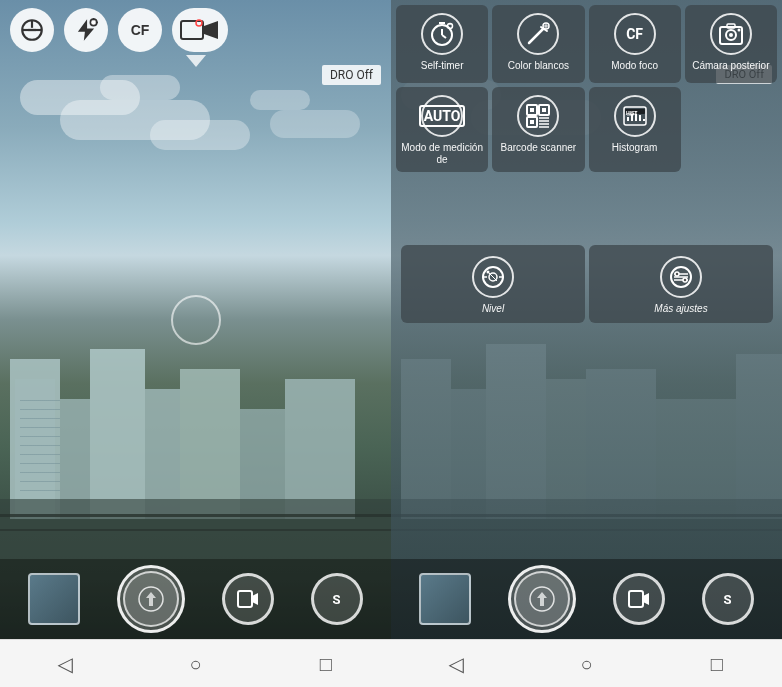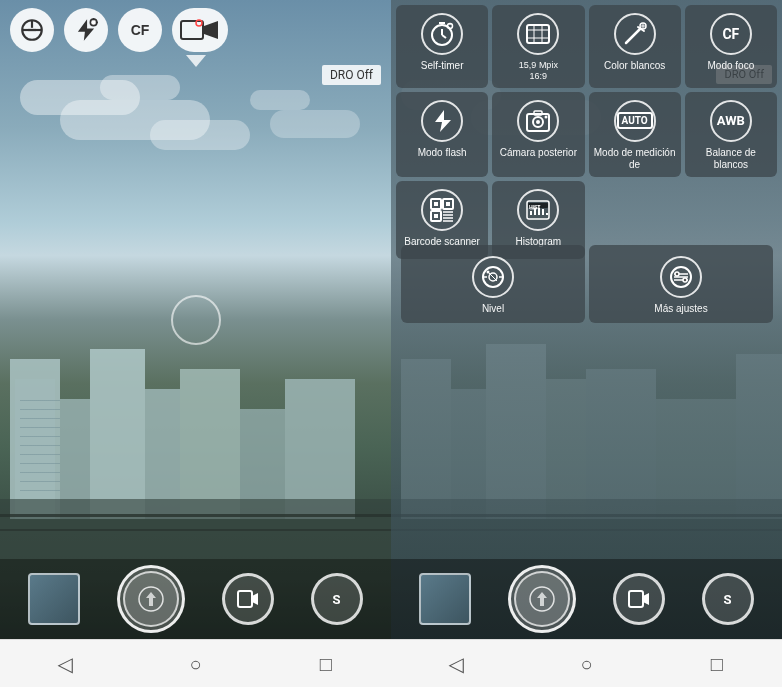--- a/index.html
+++ b/index.html
@@ -435,33 +435,20 @@
             <line x1="13" y1="14" x2="13" y2="8" stroke="white" stroke-width="2"></line>
             <line x1="13" y1="14" x2="17" y2="17" stroke="white" stroke-width="2"></line>
             <line x1="10" y1="2" x2="16" y2="2" stroke="white" stroke-width="2"></line>
             <circle cx="21" cy="5" r="2.5" fill="none" stroke="white" stroke-width="1.5"></circle>
             <line x1="20" y1="3" x2="22" y2="3" stroke="white" stroke-width="1"></line>
           </svg>
         </div>
         <span class="menu-label">Self-timer</span>
       </div>
 
-      <div class="menu-item">
-        <div class="menu-icon">
-          <svg width="26" height="26" viewBox="0 0 26 26" fill="none">
-            <rect x="2" y="4" width="22" height="18" rx="2" stroke="white" stroke-width="2"></rect>
-            <line x1="2" y1="9" x2="24" y2="9" stroke="white" stroke-width="1"></line>
-            <line x1="2" y1="17" x2="24" y2="17" stroke="white" stroke-width="1"></line>
-            <line x1="9" y1="4" x2="9" y2="22" stroke="white" stroke-width="1"></line>
-            <line x1="17" y1="4" x2="17" y2="22" stroke="white" stroke-width="1"></line>
-          </svg>
-        </div>
-        <span class="menu-label" style="white-space:pre-line;font-size:9px;">15,9 Mpix
-16:9</span>
-      </div>
 
 
       <div class="menu-item">
         <div class="menu-icon">
           <svg width="26" height="26" viewBox="0 0 26 26" fill="none">
             <line x1="4" y1="22" x2="18" y2="8" stroke="white" stroke-width="2.5" stroke-linecap="round"></line>
             <line x1="16" y1="6" x2="22" y2="10" stroke="white" stroke-width="2" stroke-linecap="round"></line>
             <circle cx="21" cy="5" r="3" fill="none" stroke="white" stroke-width="1.5"></circle>
             <line x1="19" y1="5" x2="23" y2="5" stroke="white" stroke-width="1"></line>
             <line x1="21" y1="3" x2="21" y2="7" stroke="white" stroke-width="1"></line>
@@ -470,55 +457,41 @@
         <span class="menu-label">Color blancos</span>
       </div>
 
       <div class="menu-item">
         <div class="menu-icon">
           <span style="color:white;font-size:14px;font-weight:bold;">CF</span>
         </div>
         <span class="menu-label">Modo foco</span>
       </div>
 
-      <div class="menu-item">
-        <div class="menu-icon">
-          <svg width="24" height="26" viewBox="0 0 24 26" fill="white">
-            <path d="M14 2L5 14H12L10 24L21 12H14L14 2Z"></path>
-          </svg>
-        </div>
-        <span class="menu-label">Modo flash</span>
-      </div>
 
       <div class="menu-item">
         <div class="menu-icon">
           <svg width="26" height="26" viewBox="0 0 26 26" fill="none">
             <rect x="2" y="6" width="22" height="17" rx="2" stroke="white" stroke-width="2"></rect>
             <circle cx="13" cy="14" r="5" stroke="white" stroke-width="2"></circle>
             <circle cx="13" cy="14" r="2" fill="white"></circle>
             <rect x="9" y="3" width="8" height="4" rx="1" stroke="white" stroke-width="1.5"></rect>
             <circle cx="21" cy="9" r="1.5" fill="white"></circle>
           </svg>
         </div>
         <span class="menu-label">Cámara posterior</span>
       </div>
 
       <div class="menu-item">
         <div class="menu-icon">
-          <span style="color:white;font-size:10px;font-weight:bold;border:2px solid white;padding:1px 3px;border-radius:3px;">AUTO</span>
+          <span style="color:white;font-size:14px;font-weight:bold;border:2px solid white;padding:1px 3px;border-radius:3px;">AUTO</span>
         </div>
         <span class="menu-label">Modo de medición de</span>
       </div>
 
-      <div class="menu-item">
-        <div class="menu-icon">
-          <span style="color:white;font-size:13px;font-weight:bold;">AWB</span>
-        </div>
-        <span class="menu-label">Balance de blancos</span>
-      </div>
 
       <div class="menu-item">
         <div class="menu-icon">
           <svg width="26" height="26" viewBox="0 0 26 26" fill="none">
             <rect x="2" y="2" width="10" height="10" rx="1" stroke="white" stroke-width="2"></rect>
             <rect x="14" y="2" width="10" height="10" rx="1" stroke="white" stroke-width="2"></rect>
             <rect x="2" y="14" width="10" height="10" rx="1" stroke="white" stroke-width="2"></rect>
             <rect x="5" y="5" width="4" height="4" fill="white"></rect>
             <rect x="17" y="5" width="4" height="4" fill="white"></rect>
             <rect x="5" y="17" width="4" height="4" fill="white"></rect>
@@ -543,21 +516,21 @@
             <rect x="3" y="6" width="20" height="5" rx="1" fill="rgba(0,0,0,0.6)" stroke="none"></rect>
             <text x="4" y="12" fill="white" font-size="5" font-family="Arial" font-weight="bold">HIST</text>
             <text x="5" y="13" fill="white" font-size="4" font-family="Arial">OFF</text>
           </svg>
         </div>
         <span class="menu-label">Histogram</span>
       </div>
 
     </div>
 
-    <div class="nivel-row" style="position:absolute;top:245px;left:5px;right:4px;">
+    <div class="nivel-row" style="position:absolute;top:245px;left:5px;right:4px;font-style:italic;">
       <div class="nivel-item">
         <div class="menu-icon">
           <svg width="26" height="26" viewBox="0 0 26 26" fill="none">
             <circle cx="13" cy="13" r="10" stroke="white" stroke-width="2"></circle>
             <circle cx="13" cy="13" r="4" stroke="white" stroke-width="1.5"></circle>
             <line x1="2" y1="13" x2="7" y2="13" stroke="white" stroke-width="1.5"></line>
             <line x1="19" y1="13" x2="24" y2="13" stroke="white" stroke-width="1.5"></line>
             <circle cx="8" cy="8" r="1.5" fill="white"></circle>
             <line x1="9" y1="9" x2="17" y2="17" stroke="white" stroke-width="1"></line>
           </svg>

